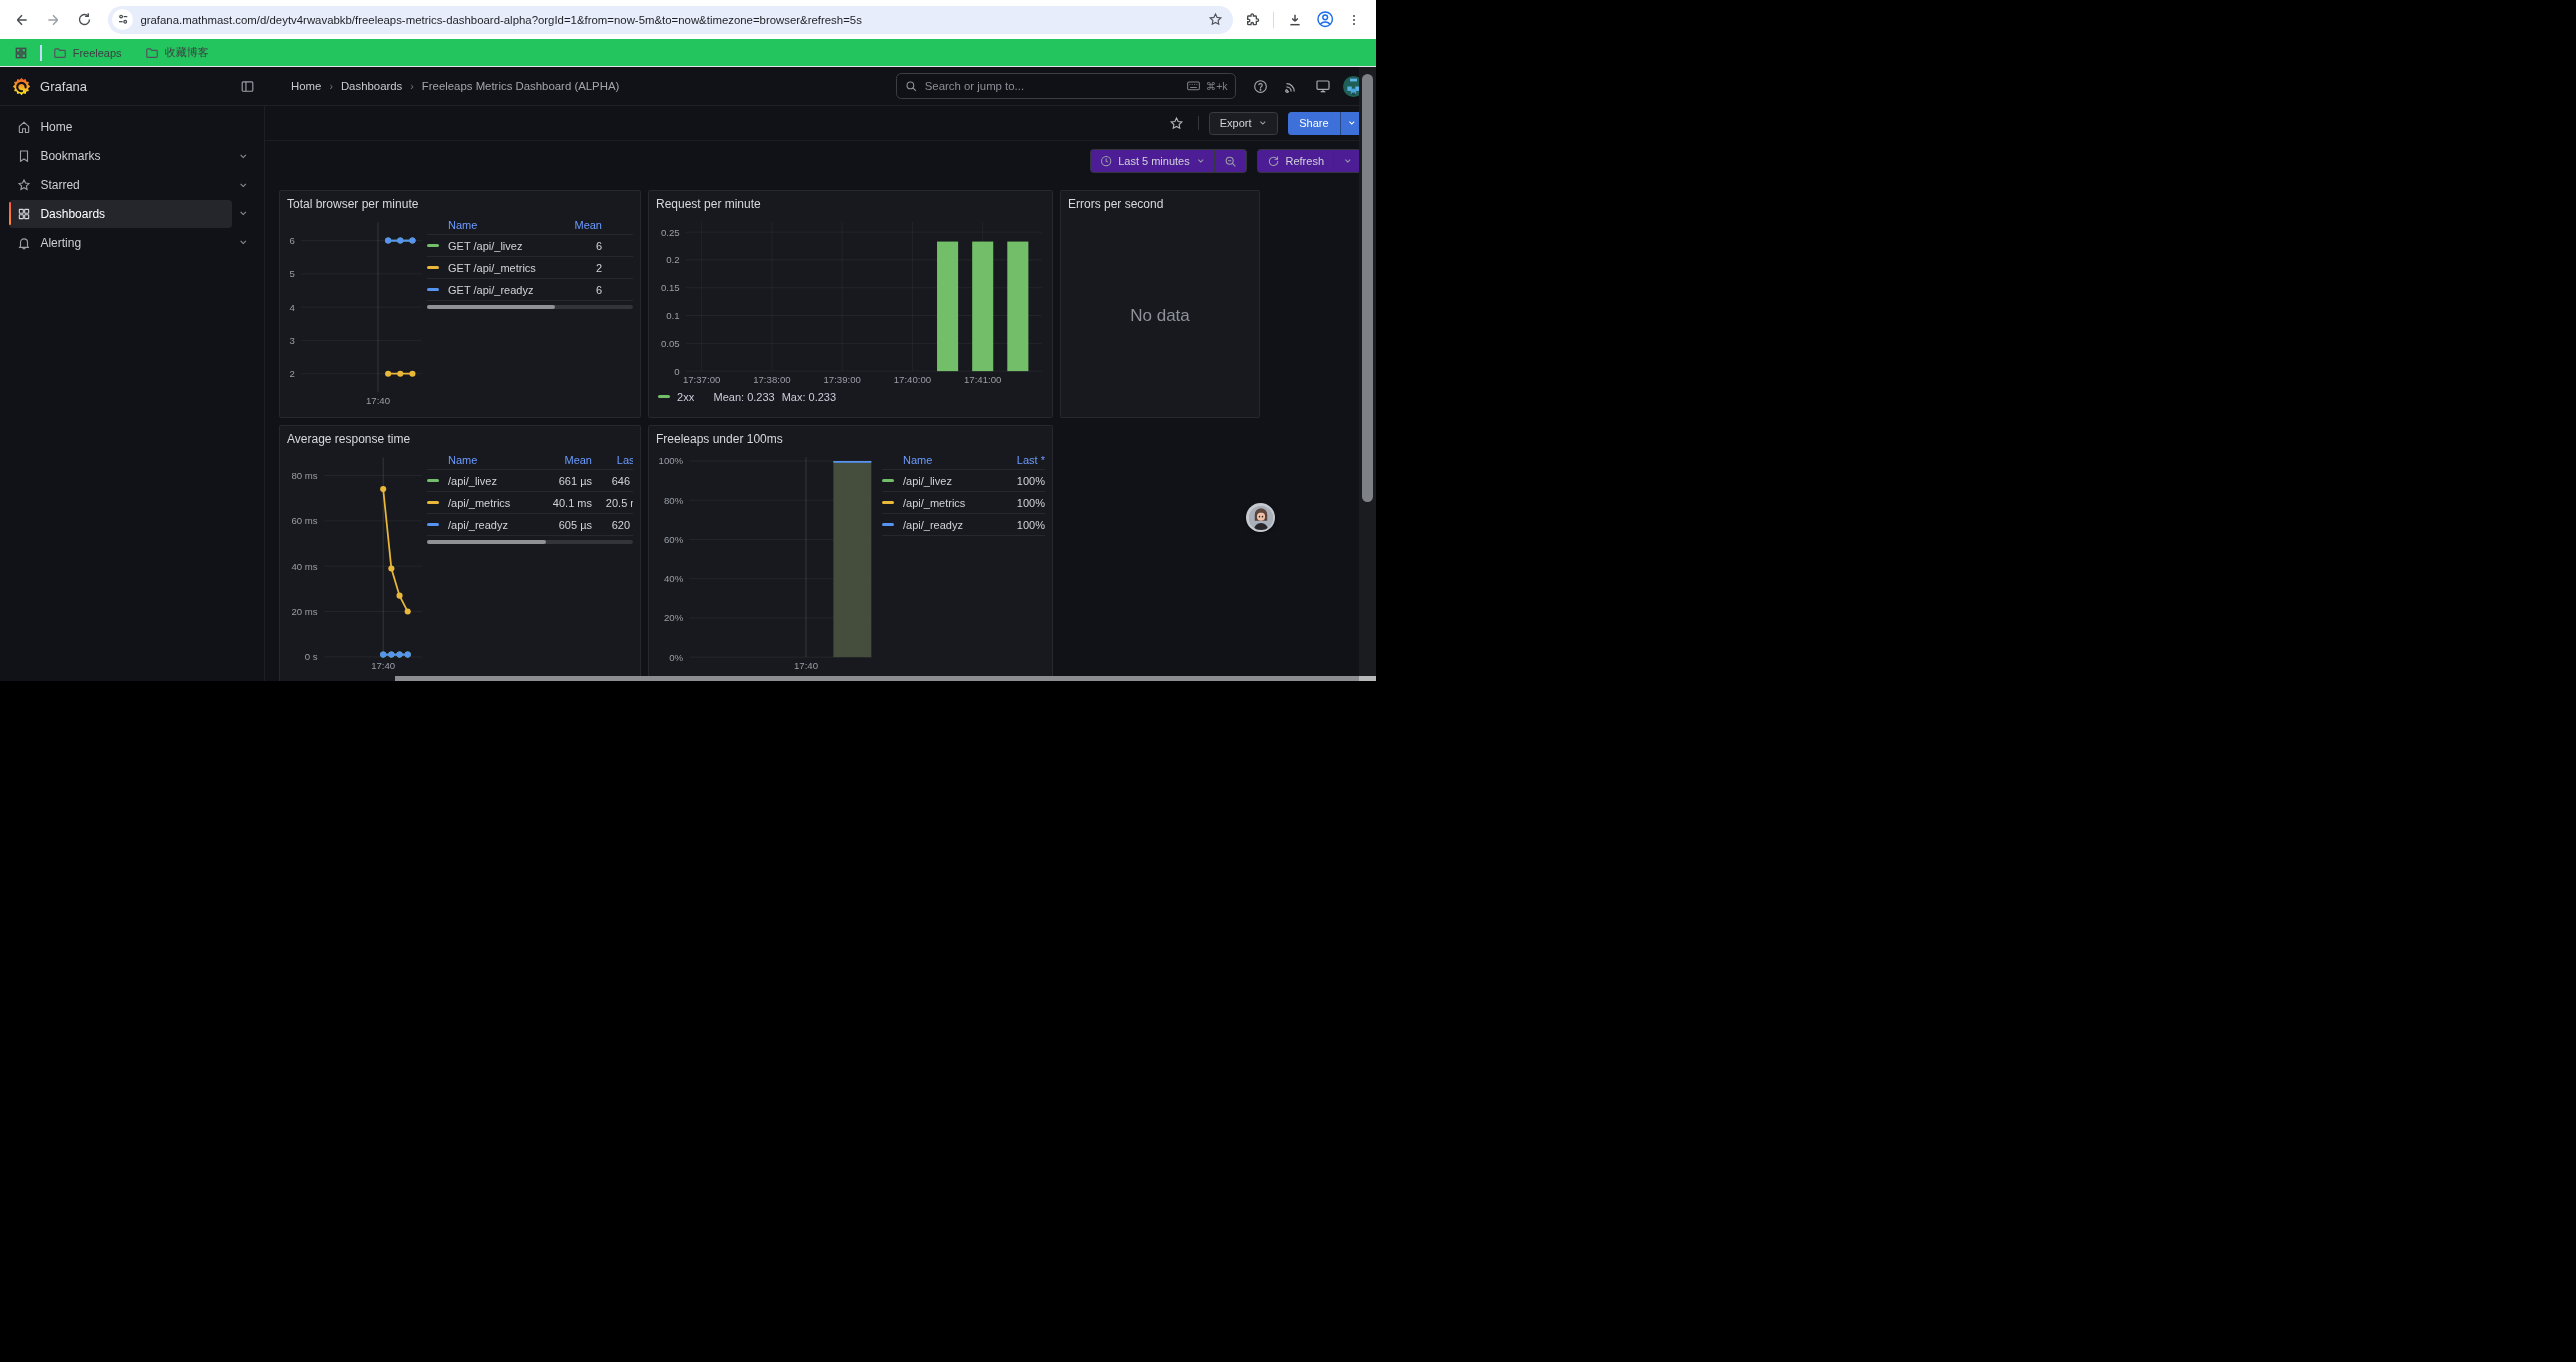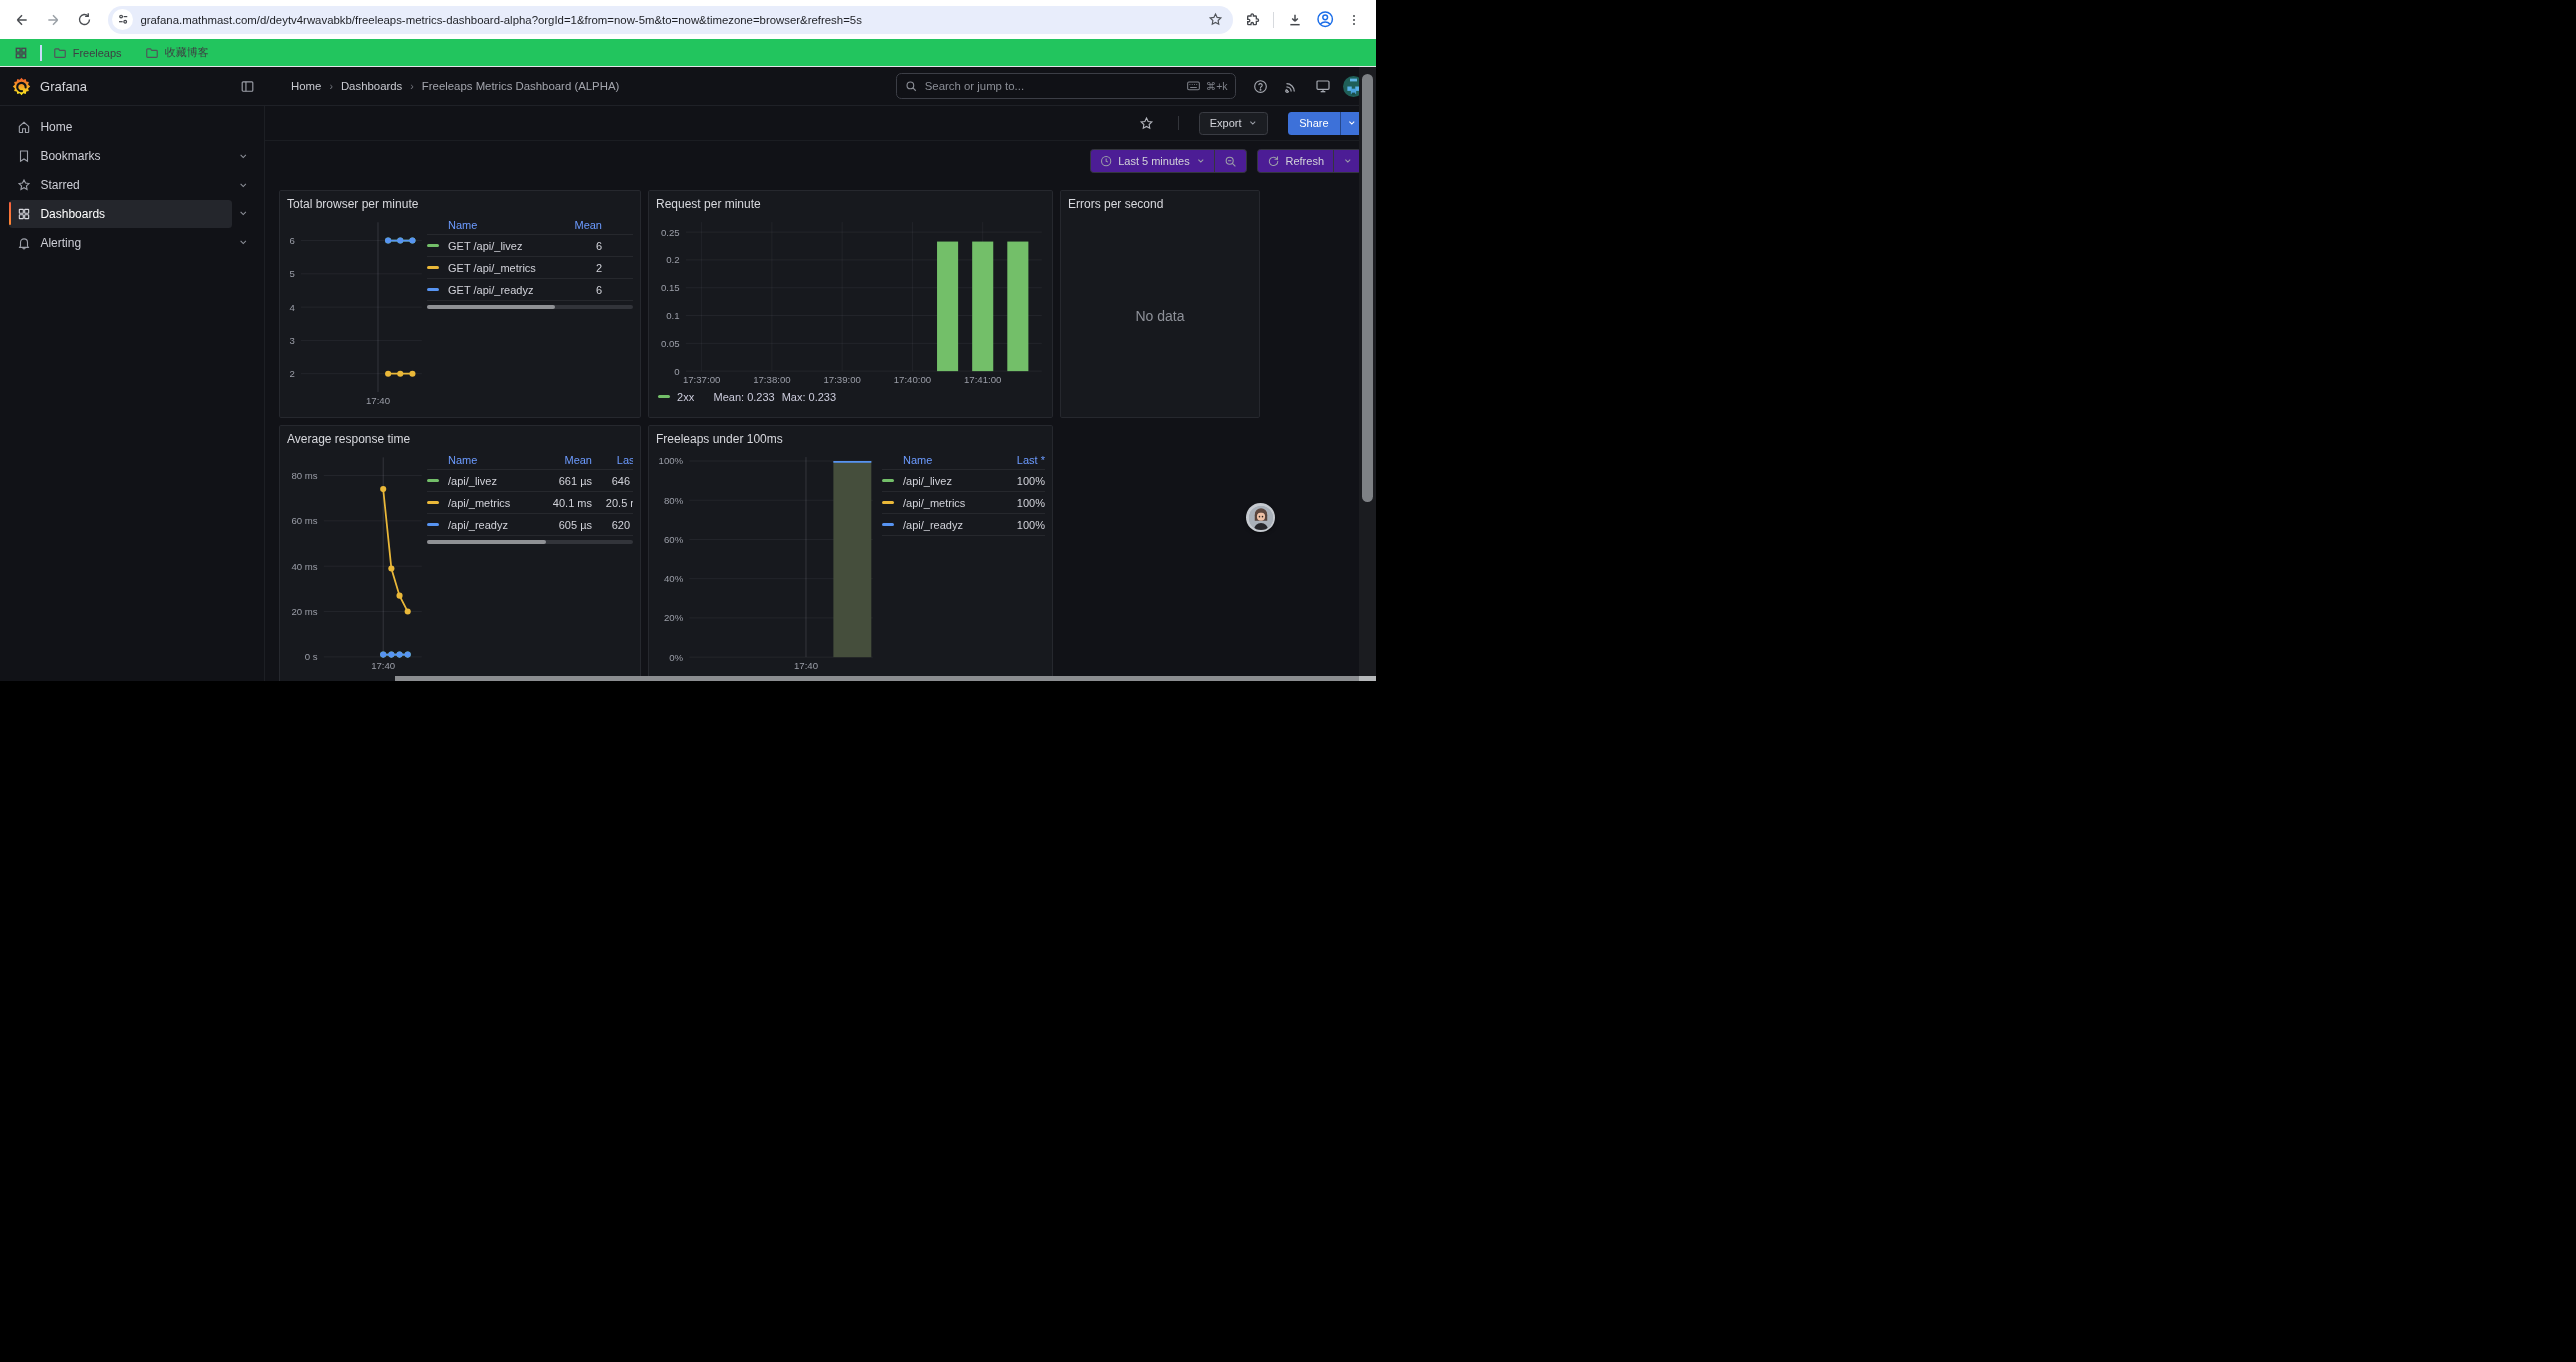--- a/index.html
+++ b/index.html
@@ -50,21 +50,21 @@
   .sidebar{width:265px;flex:none;border-right:0.9px solid #1d1f24;background:#111217;padding:7px 8.8px;}
   .nav-row{display:flex;align-items:center;height:28px;margin-bottom:0.9px;}
   .nav-pill{flex:1;display:flex;align-items:center;gap:9.6px;height:28px;border-radius:3.5px;padding:0 7px 0 8px;position:relative;color:#cdced6;font-size:12px;}
   .nav-pill .nv-ic{color:#9da0a9;display:flex;}
   .nav-pill.active{background:#24262c;color:#fff;}
   .nav-pill.active .nv-ic{color:#d7d8de;}
   .nav-pill.active::before{content:"";position:absolute;left:0;top:2.6px;bottom:2.6px;width:2.6px;border-radius:1.8px;background:linear-gradient(180deg,#F55F3E,#FF8833);}
   .chev-btn{width:23px;flex:none;display:flex;align-items:center;justify-content:center;color:#8f929b;}
 
   .gf-main{flex:1;display:flex;flex-direction:column;min-width:0;background:#111217;}
-  .dash-toolbar{height:35px;flex:none;display:flex;align-items:center;justify-content:flex-end;gap:20px;padding:0 14px;border-bottom:0.9px solid #1b1d22;}
+  .dash-toolbar{height:35px;flex:none;display:flex;align-items:center;justify-content:flex-end;gap:10px;padding:0 14px;border-bottom:0.9px solid #1b1d22;}
   .icon-btn{width:24.6px;height:24.6px;display:flex;align-items:center;justify-content:center;color:#b2b4bc;}
   .vdiv{width:0.9px;height:14px;background:#33353b;}
   .btn-secondary{height:23px;display:flex;align-items:center;gap:6.1px;padding:0 9.6px;background:#1b1d22;border:0.9px solid #3a3c43;border-radius:3.5px;color:#d3d4da;font-size:11px;font-weight:500;}
   .btn-share{height:23px;display:flex;border-radius:3.5px;overflow:hidden;background:#3D71D9;color:#fff;font-size:11px;font-weight:500;}
   .btn-share .main{display:flex;align-items:center;padding:0 11.4px;}
   .btn-share .arrow{width:22px;display:flex;align-items:center;justify-content:center;border-left:0.9px solid rgba(10,20,40,0.45);}
 
   .time-row{height:40px;flex:none;display:flex;align-items:center;justify-content:flex-end;gap:10.5px;padding:0 14px;}
   .ctl-group{display:flex;height:24.6px;border:0.9px solid #34363d;border-radius:3.5px;background:#4c1d95;color:#d2d3d9;font-size:11px;font-weight:500;overflow:hidden;}
   .ctl-seg{display:flex;align-items:center;gap:6.1px;padding:0 8.8px;}
@@ -97,21 +97,21 @@
   .lg2 .lg-row{grid-template-columns:21px 89px 53px;}
   .lg-h{color:#6c9bff;font-weight:500;}
   .lg-num,.lg-last{text-align:right;white-space:nowrap;}
   .lg-name{white-space:nowrap;overflow:hidden;}
   .lg-sw{width:12.3px;height:3.5px;border-radius:1.8px;background:#888;}
   .lg-scroll{margin-top:3.5px;height:4.4px;border-radius:2.6px;background:#32343a;position:relative;}
   .lg-thumb{position:absolute;left:0;top:0;height:4.4px;width:62%;border-radius:2.6px;background:#8f9195;}
 
   .p2-legend{height:19px;display:flex;align-items:center;gap:7px;font-size:11px;color:#ccccdc;padding-left:1.8px;}
   .p2-legend .gap{width:5.3px;}
-  .no-data{height:202px;display:flex;align-items:center;justify-content:center;font-size:14px;color:#8e9199;}
+  .no-data{height:202px;display:flex;align-items:center;justify-content:center;font-size:17px;color:#8e9199;}
 
   
   .assistant{position:absolute;left:1246px;top:503px;width:29px;height:29px;border-radius:50%;background:#c6cad0;
              display:flex;align-items:center;justify-content:center;z-index:9;box-shadow:0 0.9px 3.5px rgba(0,0,0,.5);}
   .assistant .inner{width:24px;height:24px;border-radius:50%;overflow:hidden;background:#9aa2ab;}
 
   
   .v-scroll-track{position:absolute;top:67px;right:0;width:16.7px;bottom:5.3px;background:#1b1c20;z-index:8;}
   .v-scroll-thumb{position:absolute;top:7px;left:2.6px;width:11.4px;height:428px;border-radius:6.1px;background:#7e8185;}
   .h-scroll{position:absolute;left:395px;right:17.5px;bottom:0;height:5.3px;background:#8b8d90;z-index:8;}

